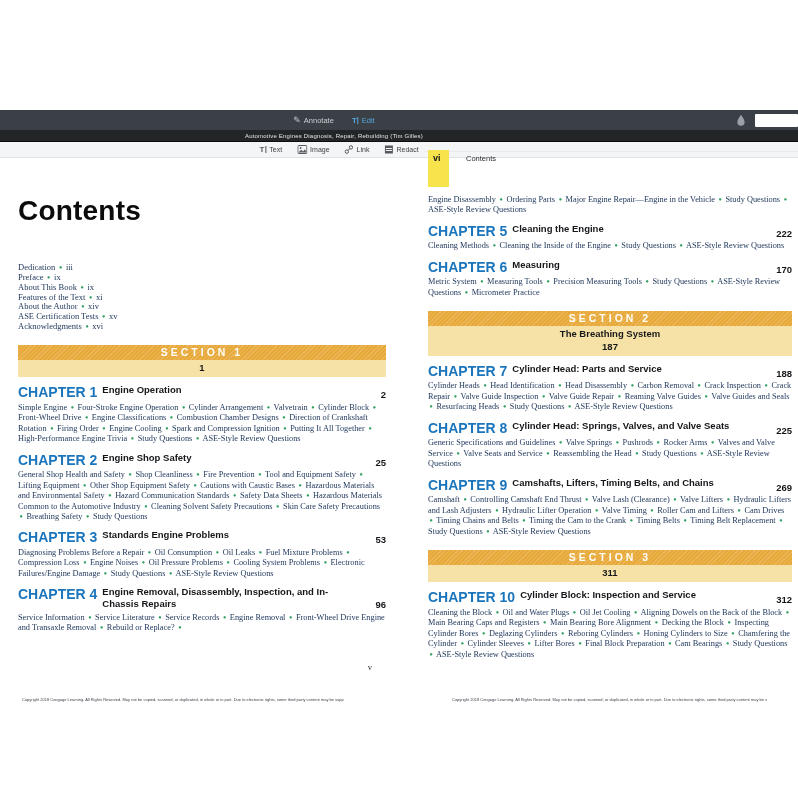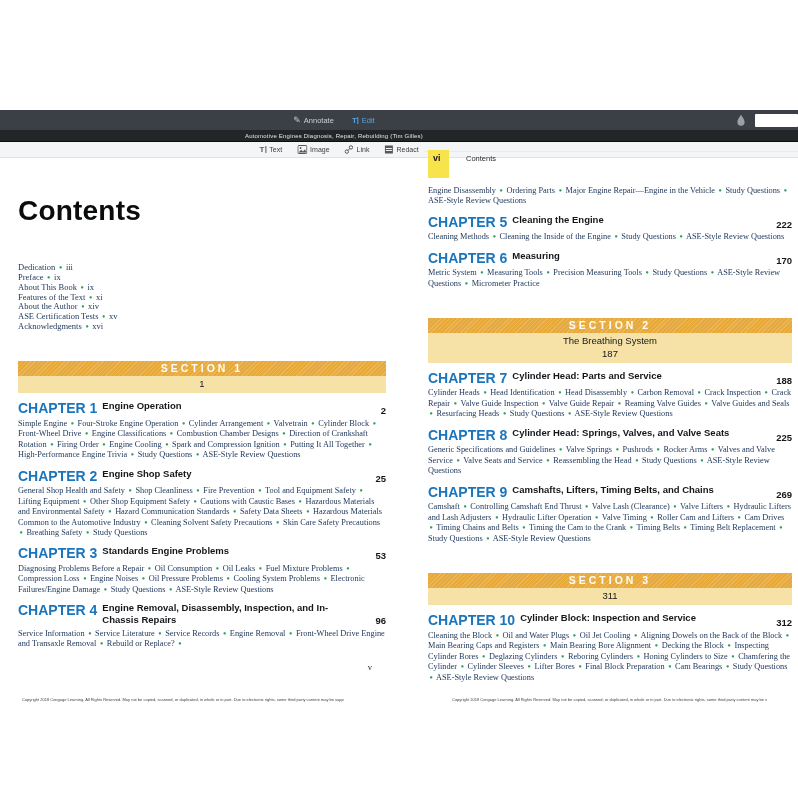--- a/index.html
+++ b/index.html
@@ -37,38 +37,38 @@
   #right-rule { position: absolute; left: 425px; top: 151px; width: 373px; height: 1px; background: #eaeaea; }
   #page-left  { position: absolute; left: 18px;  top: 195px; width: 368px; }
   #page-right { position: absolute; left: 428px; top: 150px; width: 364px; }
 
   #page-left h1 { font-size: 28px; font-weight: bold; color: #0b0c0d; letter-spacing: 0.2px; }
   #front-matter { margin-top: 36px; }
   .fm-row { font-family: "Liberation Serif", serif; font-size: 8.5px; color: #223a5e; line-height: 1.16; }
 
   .bullet { color: #2f9e63; font-size: 5.5px; vertical-align: 1px; margin: 0 1.5px; }
 
-  .section-banner { margin-top: 29px; }
+  .section-banner { margin-top: 13px; }
   .sec-top { background-color: #e8a93b;
              background-image: repeating-linear-gradient(135deg, rgba(255,255,255,0.16) 0px, rgba(255,255,255,0.16) 1px, transparent 1px, transparent 3px);
              color: #fffdf6; text-align: center; font-weight: bold; font-size: 10.5px; letter-spacing: 3px;
              padding: 1px 0 2px; }
-  .sec-bottom { background: #f6e2a6; text-align: center; font-weight: normal; color: #17181a; font-size: 9.5px;
+  .sec-bottom { background: #f6e2a6; text-align: center; font-weight: bold; color: #17181a; font-size: 9.5px;
                 line-height: 1.3; padding: 2px 6px 3px; }
 
   .chapter { margin-top: 7px; }
   .ch-head { display: flex; align-items: flex-start; }
   .ch-label { color: #1b75bc; font-weight: bold; font-size: 14px; white-space: nowrap; }
   .ch-title { font-weight: bold; font-size: 9.5px; color: #141619; margin-left: 5px; flex: 1; padding-right: 12px; line-height: 1.25; }
   .ch-page  { font-weight: bold; font-size: 9.5px; color: #141619; align-self: flex-end; }
   .topics { font-family: "Liberation Serif", serif; font-size: 8.3px; line-height: 1.26; color: #223a5e; margin-top: 2.5px; }
   .continuation { margin-top: 0; }
 
   .right-header { display: flex; align-items: flex-start; margin-bottom: 8px; }
-  #folio-box { background: #f7e34b; width: 21px; height: 28px; font-weight: bold; font-size: 9px; color: #17181a;
+  #folio-box { background: #f7e34b; width: 21px; height: 37px; font-weight: bold; font-size: 9px; color: #17181a;
                padding: 3px 0 0 5px; }
   #running-head { font-size: 7.5px; color: #2a2c2e; margin: 4px 0 0 17px; }
 
   #left-folio { position: absolute; left: 18px; top: 662px; width: 360px; text-align: right; padding-right: 6px;
                 font-family: "Liberation Serif", serif; font-size: 8.5px; color: #2a2c2e; }
   .copyright { position: absolute; font-size: 4px; color: #3f444c; white-space: nowrap; overflow: hidden; top: 697px; }
   #copy-left  { left: 22px;  width: 322px; }
   #copy-right { left: 452px; width: 315px; }
 </style>
 </head>

